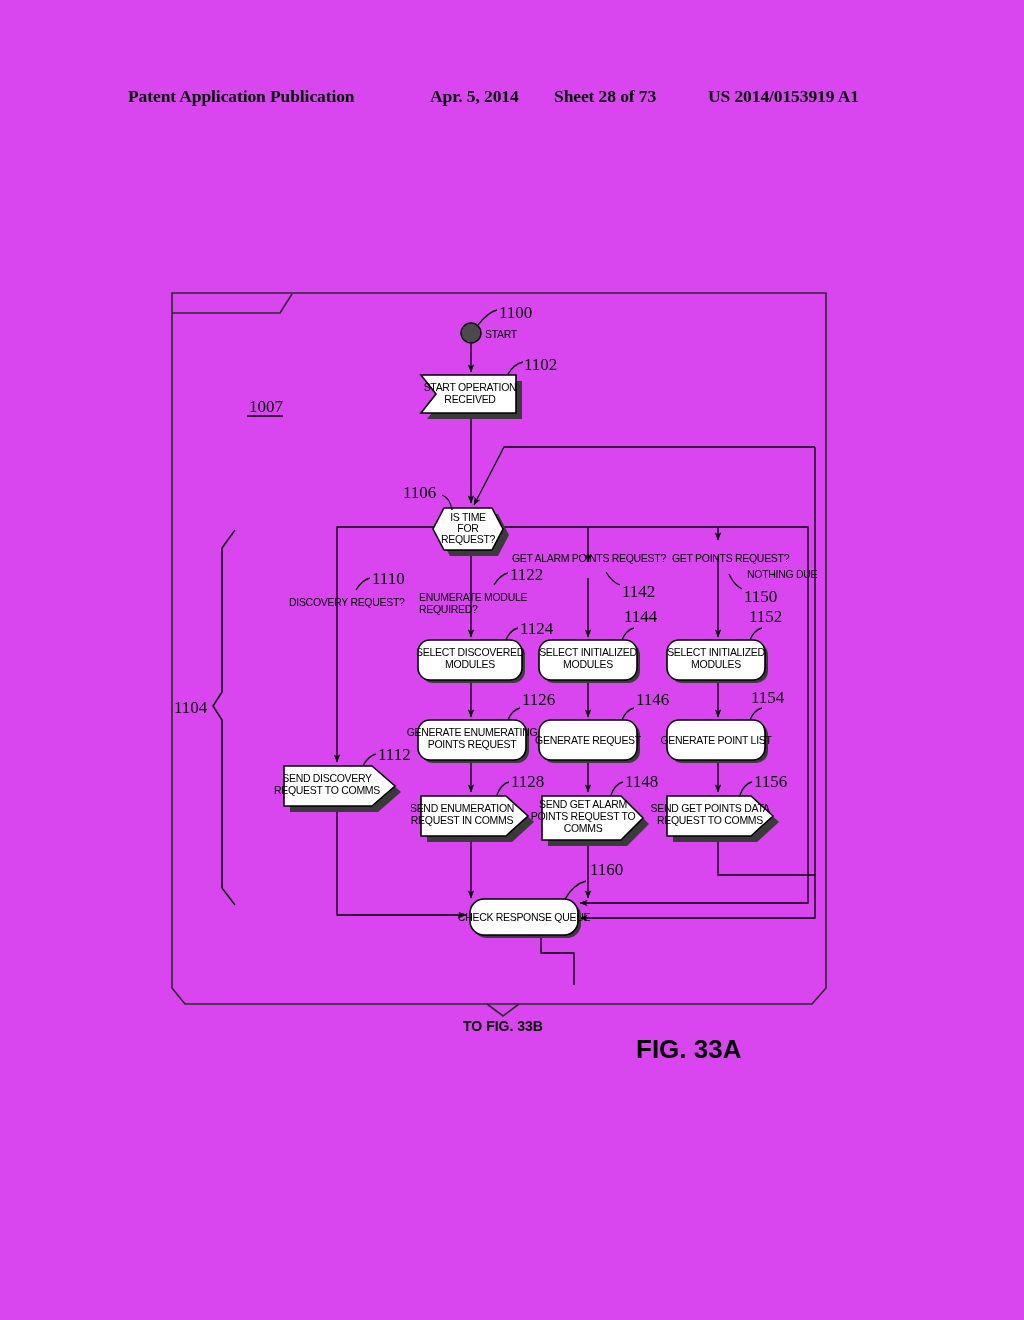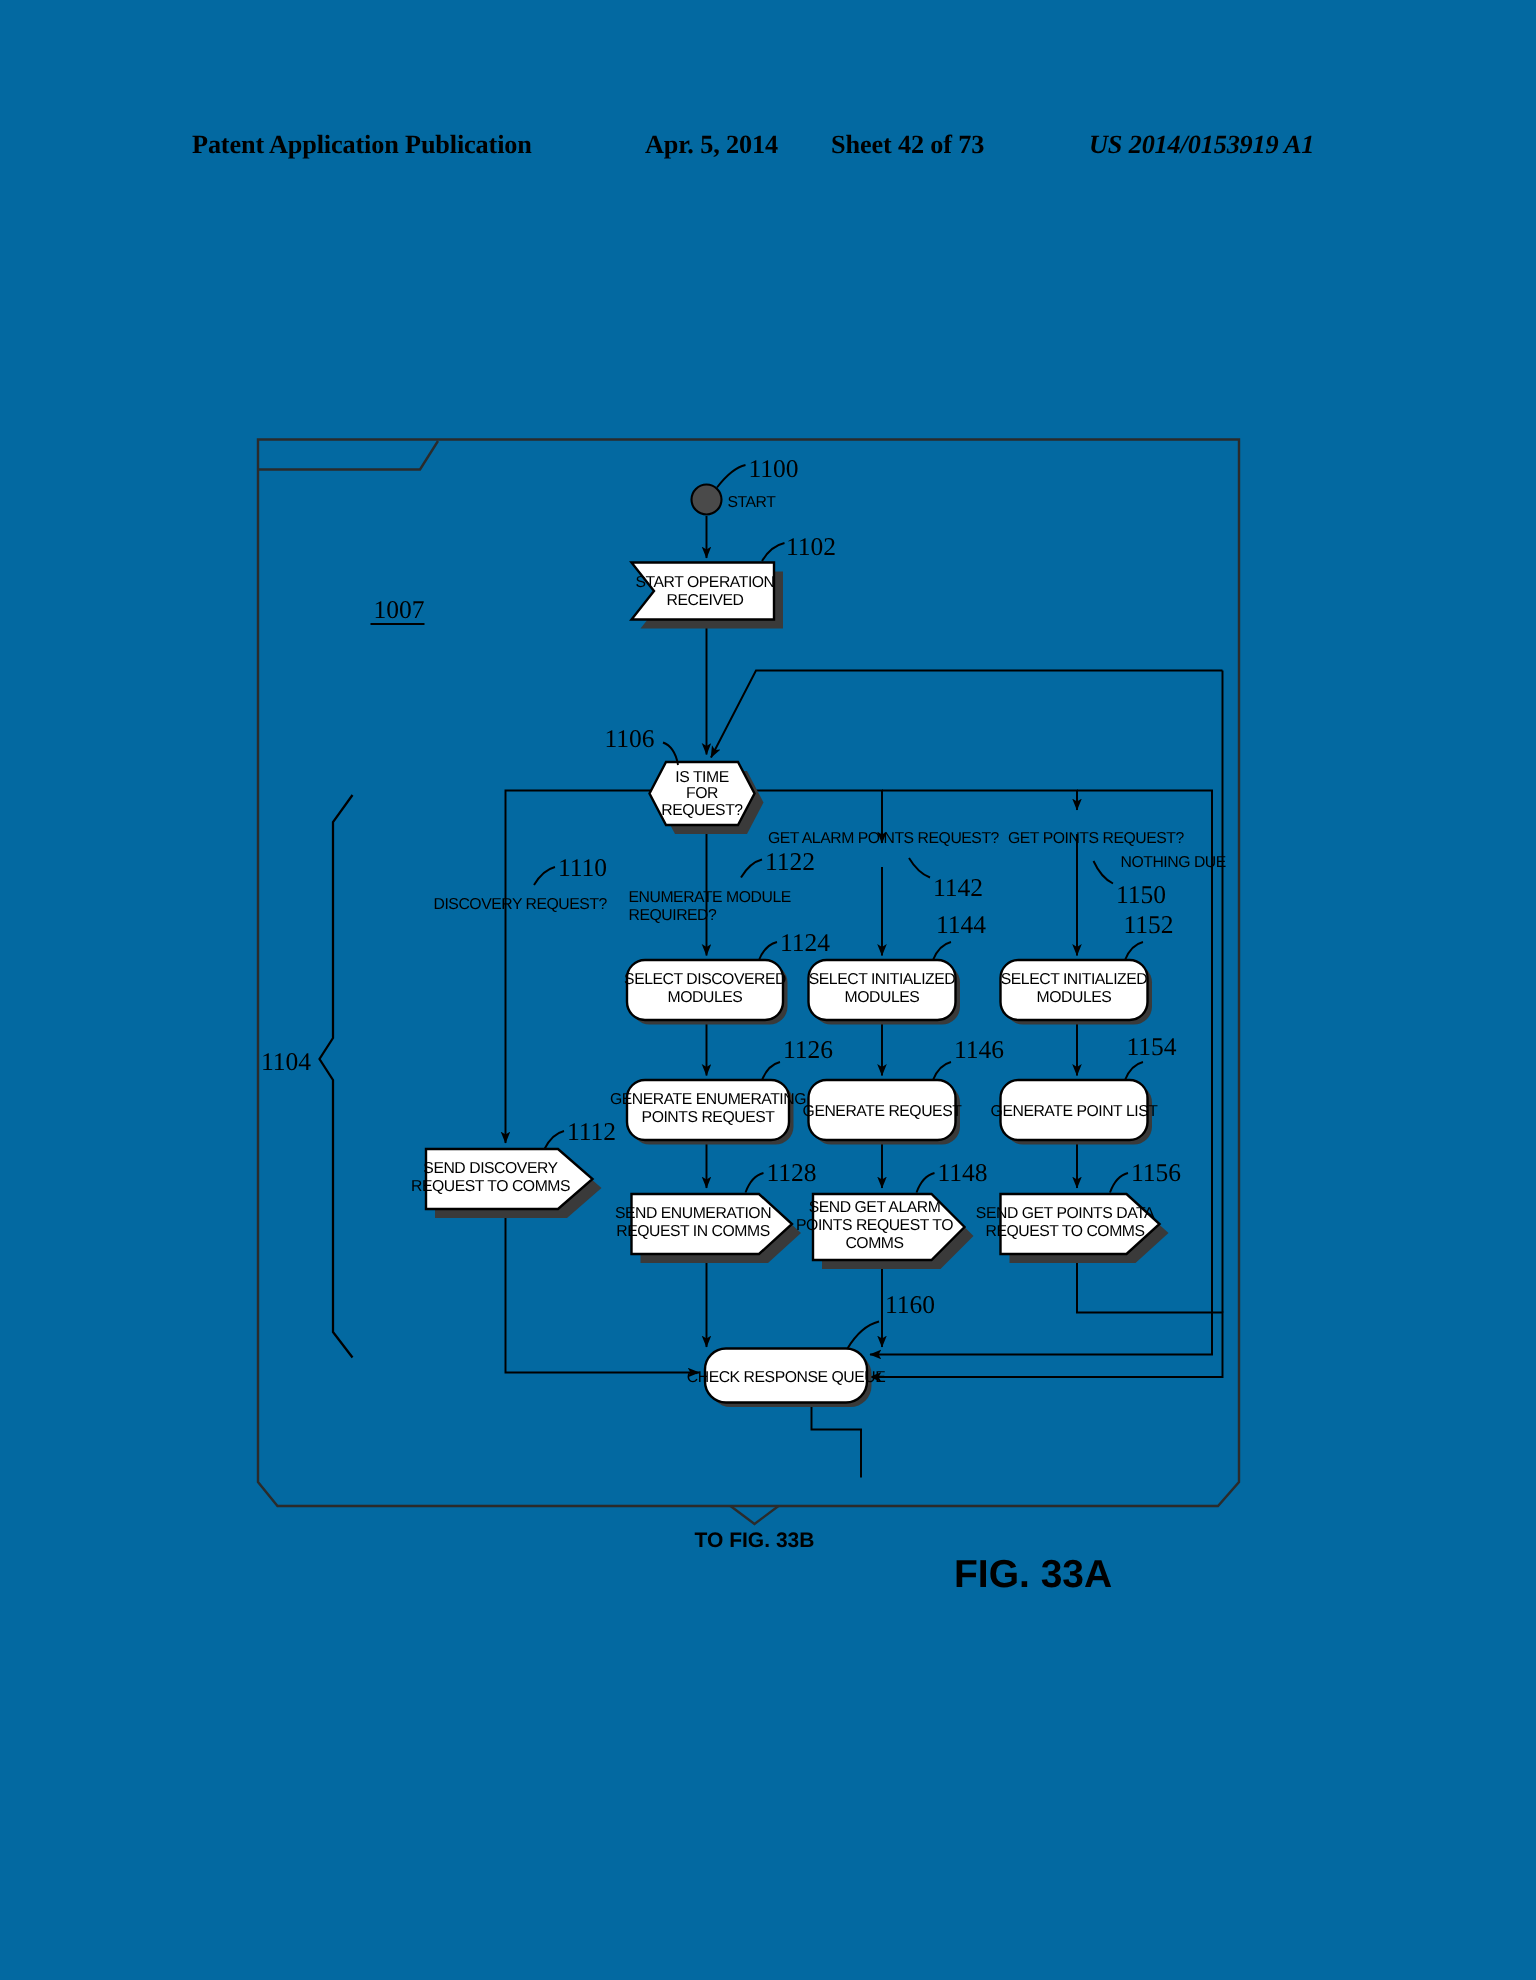--- a/index.html
+++ b/index.html
@@ -11,40 +11,40 @@
     width: 1024px;
     height: 1320px;
     position: relative;
     font-family: "Liberation Serif", serif;
     overflow: hidden;
   }
   .page {
     position: relative;
     width: 1024px;
     height: 1320px;
-    background: #0369a1;
+    background: #d946ef;
   }
   .header {
     position: absolute;
     top: 86px;
     left: 0;
     width: 1024px;
     height: 26px;
     display: flex;
     align-items: baseline;
     font-family: "Liberation Serif", serif;
     font-weight: bold;
     font-size: 17.5px;
     color: #000000;
     letter-spacing: -0.1px;
   }
   .header .h-pub { position: absolute; left: 128px; }
   .header .h-date { position: absolute; left: 430px; }
   .header .h-sheet { position: absolute; left: 554px; }
-  .header .h-num { position: absolute; left: 726px; font-style: italic; }
+  .header .h-num { position: absolute; left: 708px; }
 
   svg.fig {
     position: absolute;
     left: 0;
     top: 0;
     width: 1024px;
     height: 1320px;
   }
   svg text {
     font-family: "Liberation Sans Narrow", "Liberation Sans", sans-serif;
@@ -100,21 +100,21 @@
   }
 </style>
 </head>
 <body>
 
 <div class="page">
 
   <div class="header">
     <span class="h-pub">Patent Application Publication</span>
     <span class="h-date">Apr. 5, 2014</span>
-    <span class="h-sheet">Sheet 42 of 73</span>
+    <span class="h-sheet">Sheet 28 of 73</span>
     <span class="h-num">US 2014/0153919 A1</span>
   </div>
 
   <svg class="fig" viewBox="0 0 1024 1320">
     <defs>
       <marker id="ah" markerWidth="9" markerHeight="9" refX="7.6" refY="3.2" orient="auto" markerUnits="userSpaceOnUse">
         <path d="M0,0 L8,3.2 L0,6.4 L1.9,3.2 Z" fill="#000000"></path>
       </marker>
     </defs>
 

